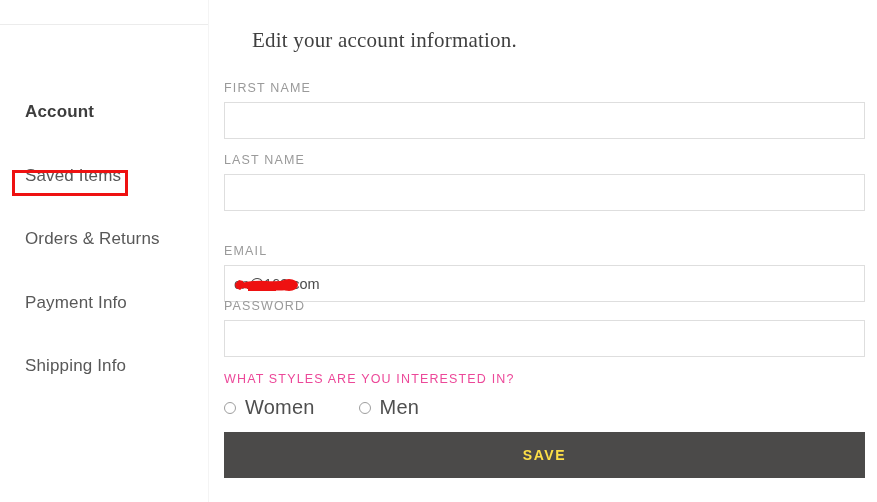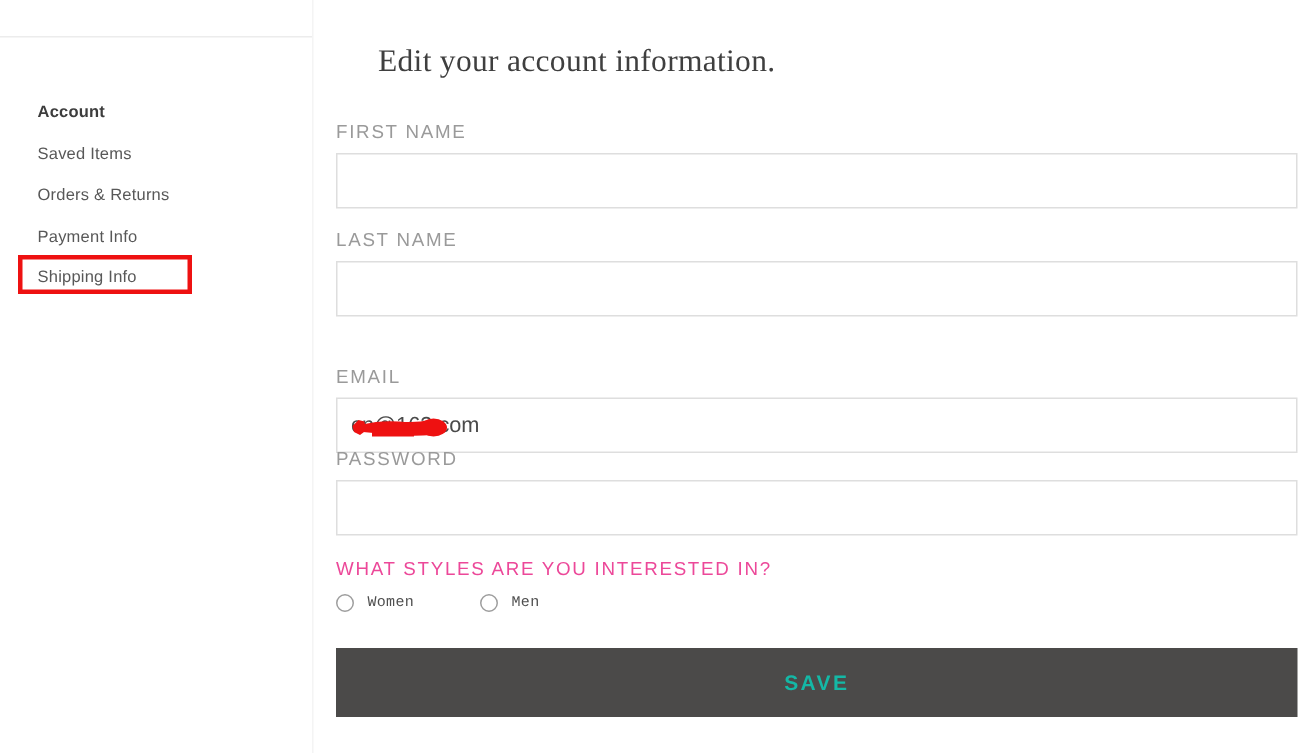--- a/index.html
+++ b/index.html
@@ -46,25 +46,26 @@
   }
   .nav {
     position: absolute;
     left: 25px;
     top: 62px;
     width: 180px;
   }
   .nav-item {
     position: relative;
     display: block;
-    font-size: 11px;
+    font-size: 17px;
     line-height: 27.5px;
     color: #585858;
     letter-spacing: 0.15px;
     white-space: nowrap;
+    margin-top: 36px;
   }
   .nav-item.is-current {
     font-weight: bold;
     color: #3d3d3d;
   }
   
   .highlight-box {
     position: absolute;
     left: 12px;
     top: 170px;
@@ -168,37 +169,36 @@
     width: 12px;
     height: 12px;
     border: 1px solid #9e9e9e;
     border-radius: 50%;
     background: #fff;
     box-sizing: border-box;
     display: inline-block;
   }
   .radio-label {
     margin-left: 9px;
-    font-size: 10px;
+    font-size: 20px;
     color: #4f4f4f;
     letter-spacing: 0.2px;
     white-space: nowrap;
-    font-family: Liberation Mono, monospace;
   }
 
   
   .save-button {
     position: absolute;
     left: 0;
     top: 432px;
     width: 641px;
     height: 46px;
     background: #4b4a49;
     border: none;
-    color: #14b8a6;
+    color: #fde047;
     font-family: "Liberation Sans", sans-serif;
     font-size: 14px;
     font-weight: bold;
     letter-spacing: 1.6px;
     cursor: pointer;
     border-radius: 0;
   }
 </style>
 </head>
 <body>

